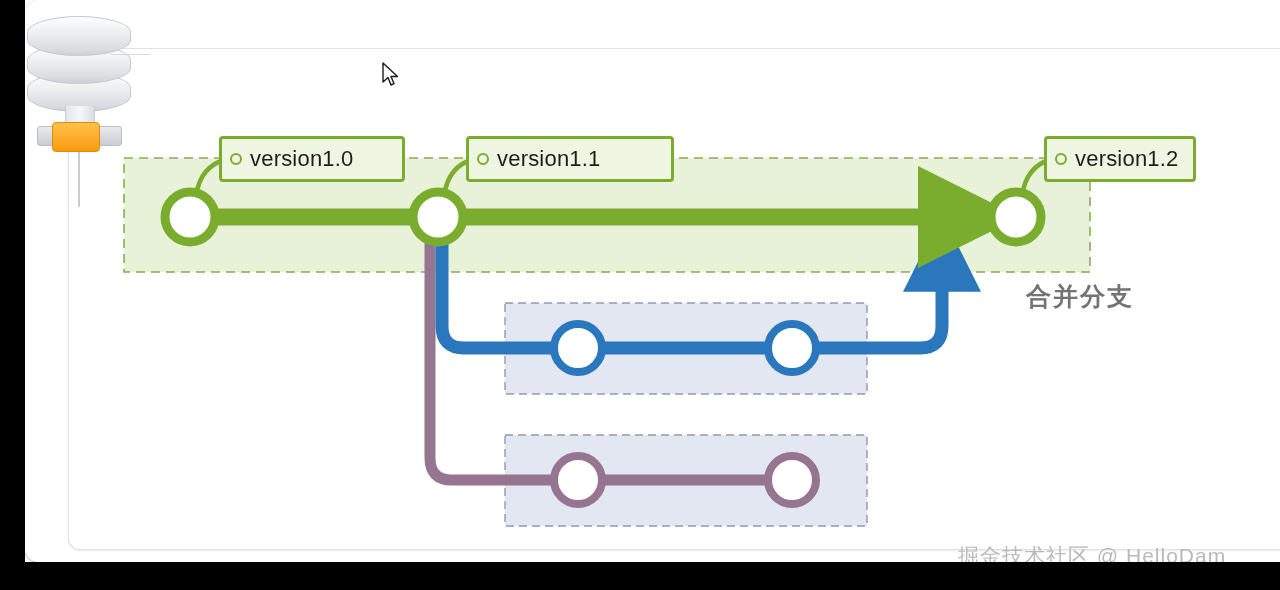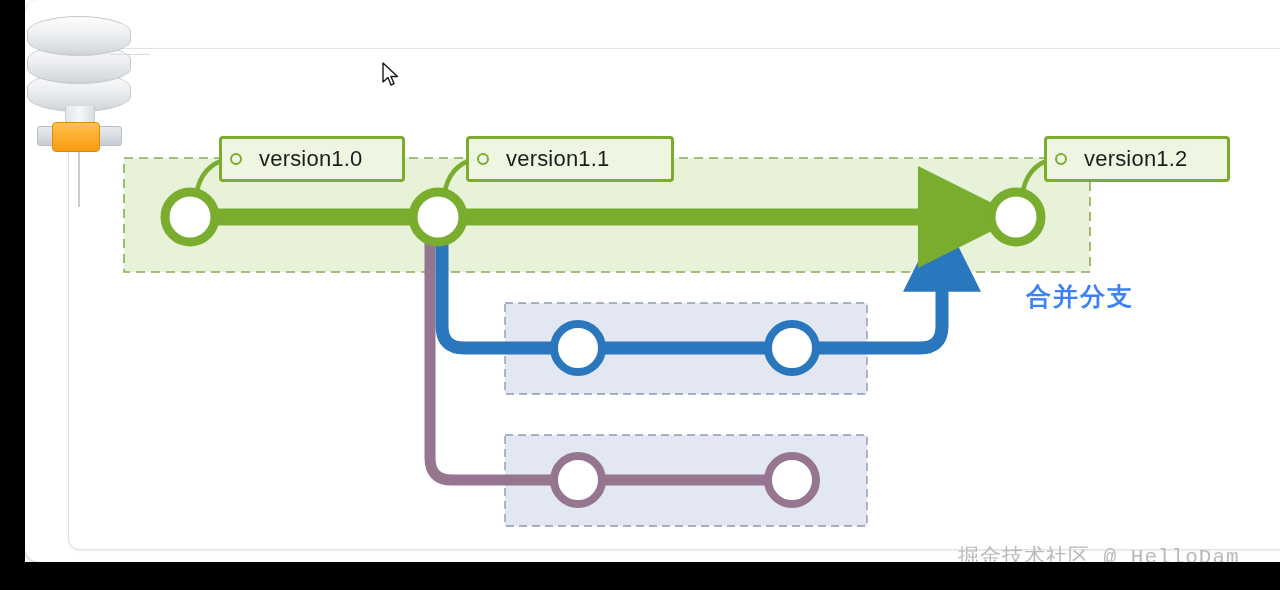--- a/index.html
+++ b/index.html
@@ -139,21 +139,21 @@
   
   .vtag {
     position: absolute;
     height: 46px;
     background: #eef5e0;
     border: 3px solid #7aad2e;
     border-radius: 4px;
     box-sizing: border-box;
     display: flex;
     align-items: center;
-    padding-left: 37px;
+    padding-left: 28px;
     padding-right: 14px;
     font-size: 22px;
     color: #1d1d1d;
     letter-spacing: 0.2px;
     white-space: nowrap;
   }
   .vtag .dot {
     position: absolute;
     left: 8px;
     top: 50%;
@@ -166,36 +166,35 @@
     box-sizing: border-box;
   }
 
   
   .cn-label {
     position: absolute;
     white-space: nowrap;
     font-weight: bold;
   }
   .cn-green {
-    color: #3b82f6;
+    color: #737373;
     font-size: 25px;
     letter-spacing: 2px;
   }
   .cn-blue {
     color: #1f6fd0;
     font-size: 23px;
     letter-spacing: 1px;
   }
 
   
   .wm {
     position: absolute;
     white-space: nowrap;
     pointer-events: none;
-    font-family: Liberation Mono, monospace;
   }
   .wm-top {
     color: #b9b9b9;
     font-size: 21px;
     letter-spacing: 1px;
   }
   .wm-bottom {
     color: #dddddd;
     font-size: 21px;
     letter-spacing: 1px;
@@ -269,21 +268,21 @@
   <div class="vtag" style="left:219px; top:136px; width:186px;">
     <span class="dot"></span>
     <span>version1.0</span>
   </div>
 
   <div class="vtag" style="left:466px; top:136px; width:208px;">
     <span class="dot"></span>
     <span>version1.1</span>
   </div>
 
-  <div class="vtag" style="left:1044px; top:136px; width:186px;text-align:right;">
+  <div class="vtag" style="left:1044px; top:136px; width:152px;text-align:right;">
     <span class="dot"></span>
     <span>version1.2</span>
   </div>
 
   <div class="cn-label cn-green" style="left:1026px; top:280px;">合并分支</div>
 
 
   <div class="wm wm-bottom" style="left:1050px; top:560px;">CSDN @Hello Dam</div>
 
   <div class="wm wm-top" style="left:958px; top:542px;">掘金技术社区 @ HelloDam</div>

